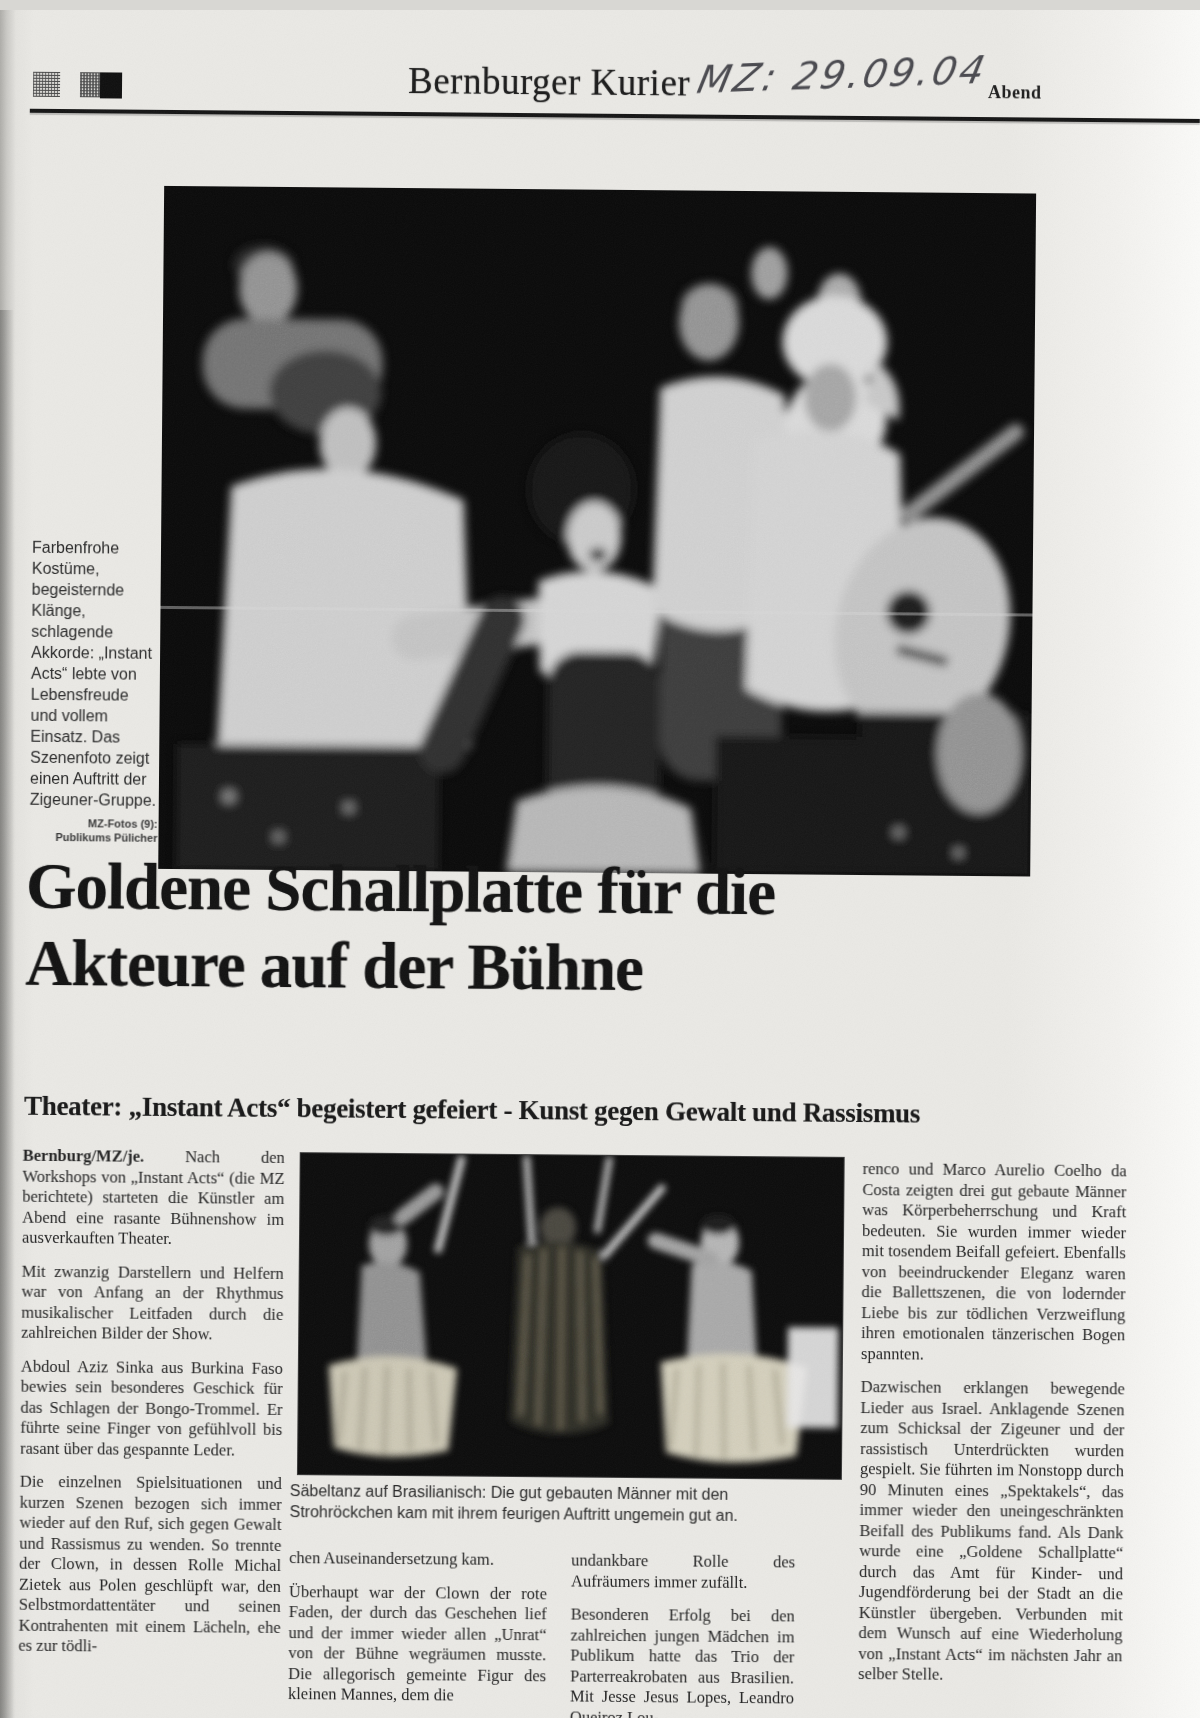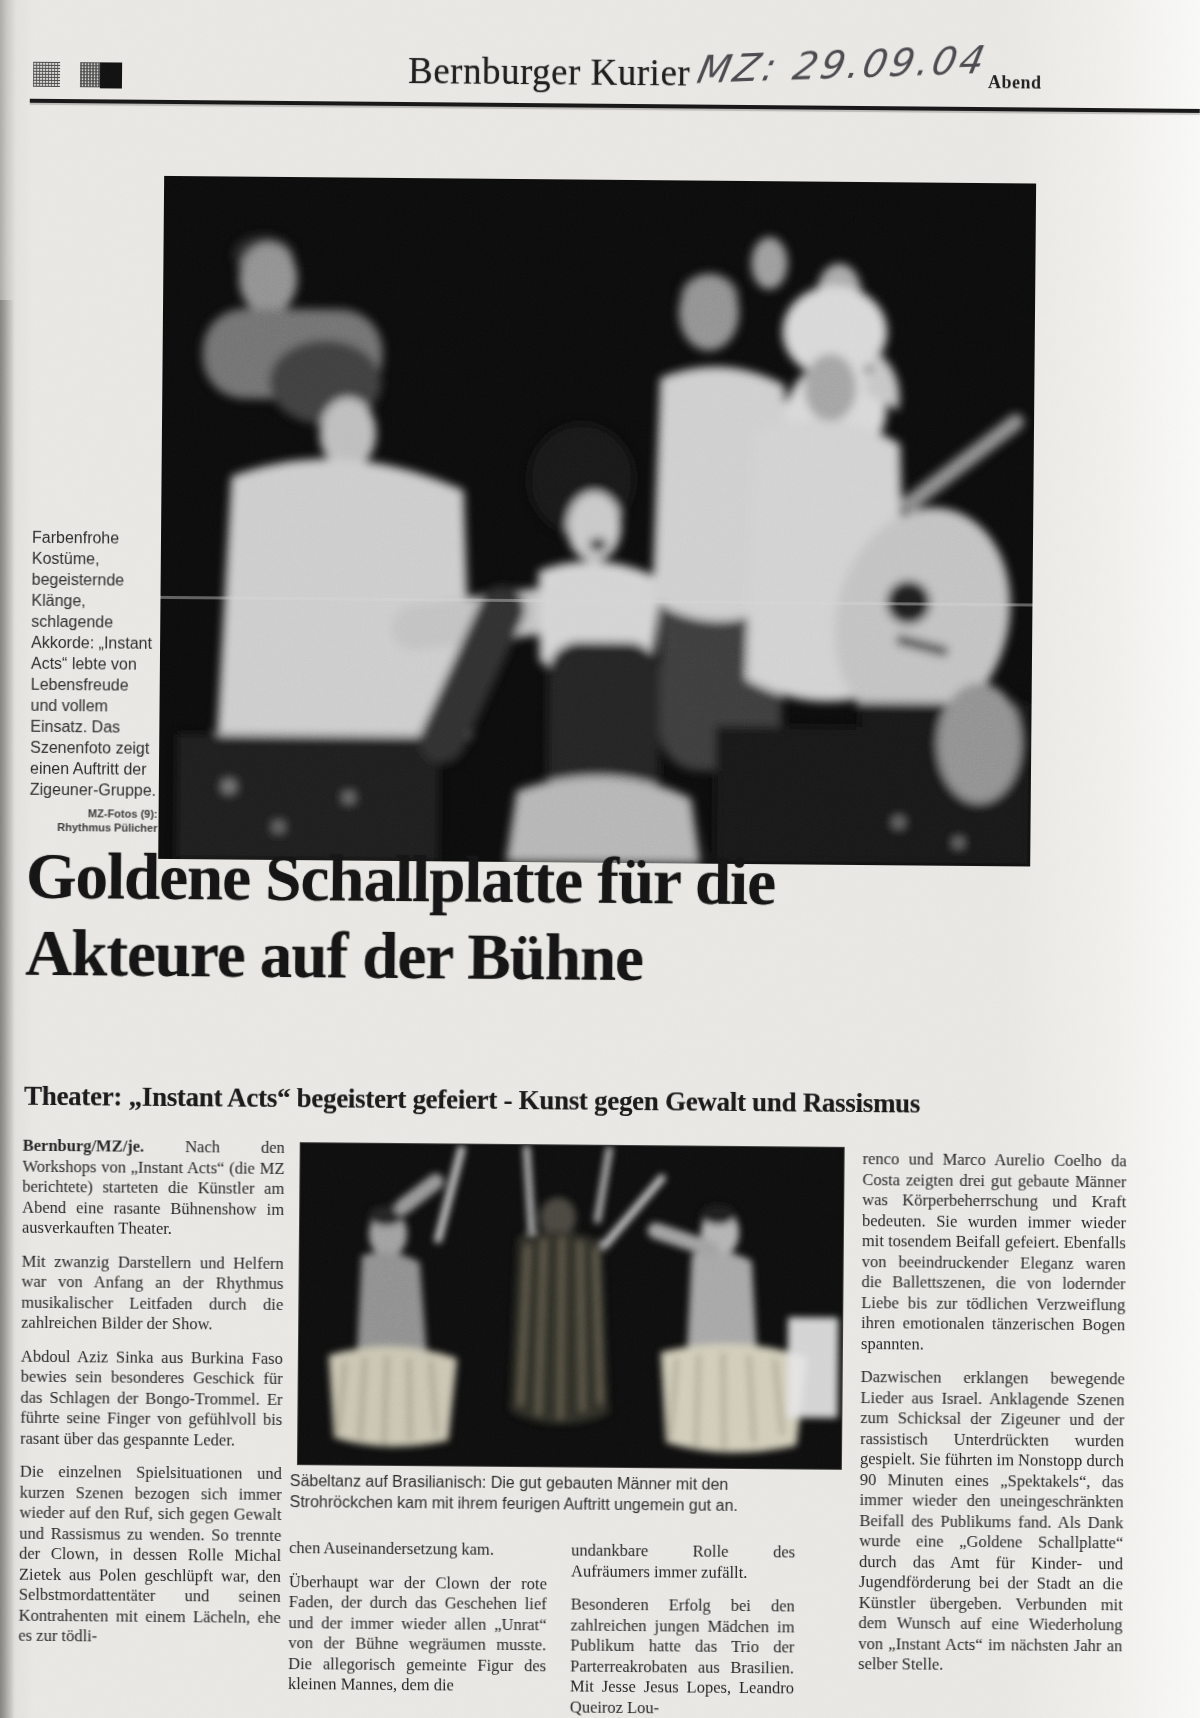--- a/index.html
+++ b/index.html
@@ -6,20 +6,21 @@
   body{
     width:1200px;height:1718px;overflow:hidden;position:relative;
     background:#d8d7d3;
     font-family:"Liberation Serif", serif;
   }
   .sheet{
     position:absolute;inset:0;
     background:
       linear-gradient(90deg,#aeada9 0px,#cbcac6 7px,#e4e3df 16px,#eae9e5 34px,#eae9e5 84%,#f2f1ee 93%,#fafaf8 100%),
       #eae9e5;
+    margin-top: 10px;
   }
   .content{position:absolute;inset:0;transform:rotate(0.5deg);transform-origin:60px 80px;}
 
   
   .reg-mark{position:absolute;top:62px;height:25px;}
   .mark-dither{
     background-image:
       repeating-linear-gradient(0deg,#4a4a4a 0 1.5px,rgba(0,0,0,0) 1.5px 3px),
       repeating-linear-gradient(90deg,#6a6a6a 0 1.5px,#d7d6d2 1.5px 3px);
   }
@@ -178,21 +179,21 @@
             <circle cx="800" cy="660" r="5" fill="#7a7a7a"></circle>
         </g>
         <rect x="0" y="420" width="872" height="3" fill="#d6d6d6" opacity="0.4"></rect>
         <rect width="872" height="683" filter="url(#grain1)" opacity="0.22" style="mix-blend-mode:overlay"></rect>
       </svg>
     </div>
 
     <div class="cap-left">Farbenfrohe Kostüme, begeisternde Klänge, schlagende Akkorde: „Instant Acts“ lebte von Lebensfreude und vollem Einsatz. Das Szenenfoto zeigt einen Auftritt der Zigeuner-Gruppe.</div>
     <div class="credit">
       <span>MZ-Fotos (9):</span><br>
-      <span>Rhythmus Pülicher</span>
+      <span>Publikums Pülicher</span>
     </div>
 
     <div class="headline">
       <div>Goldene Schallplatte für die</div>
       <div>Akteure auf der Bühne</div>
     </div>
     <div class="subhead">Theater: „Instant Acts“ begeistert gefeiert - Kunst gegen Gewalt und Rassismus</div>
 
     <div class="col col1">
       <p><b>Bernburg/MZ/je.</b><span> Nach den Workshops von „Instant Acts“ (die MZ berichtete) starteten die Künstler am Abend eine rasante Bühnenshow im ausverkauften Theater.</span></p>

